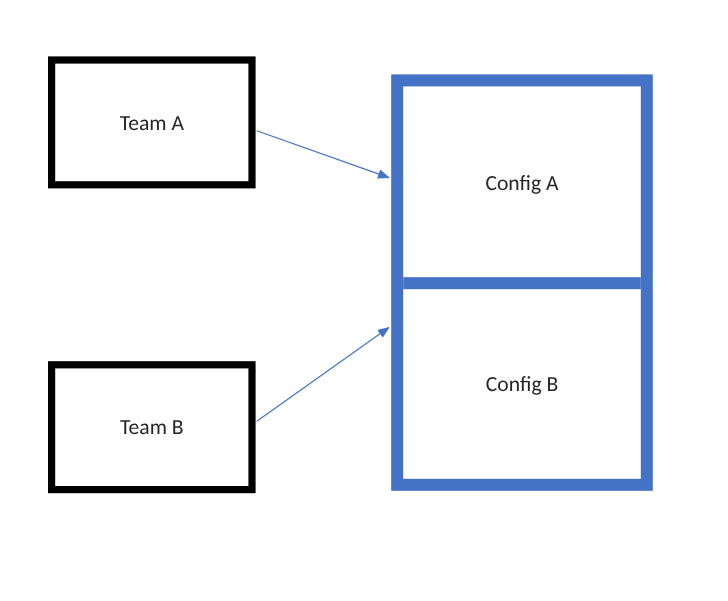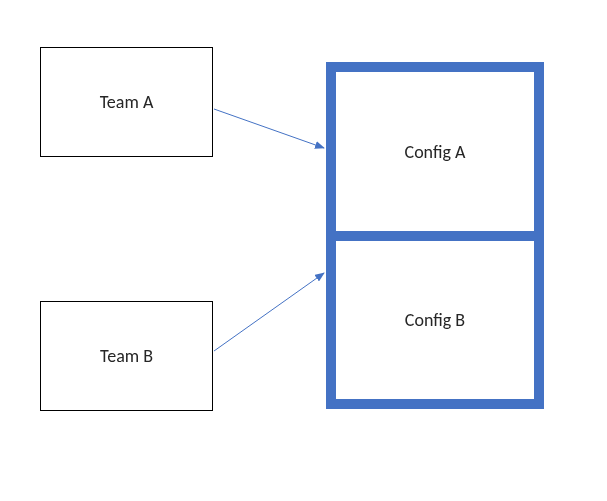--- a/index.html
+++ b/index.html
@@ -9,21 +9,21 @@
     height: 501px;
     background: #ffffff;
     font-family: "Calibri", "Segoe UI", Arial, sans-serif;
     font-size: 18px;
     color: #262626;
     position: relative;
     overflow: hidden;
   }
   .box {
     position: absolute;
-    border: 1px solid #000000;
+    border: 6px solid #000000;
     background: #ffffff;
     display: flex;
     align-items: center;
     justify-content: center;
     box-sizing: border-box;
   }
   .thick-container {
     position: absolute;
     border: 10px solid #4472C4;
     background: #ffffff;

